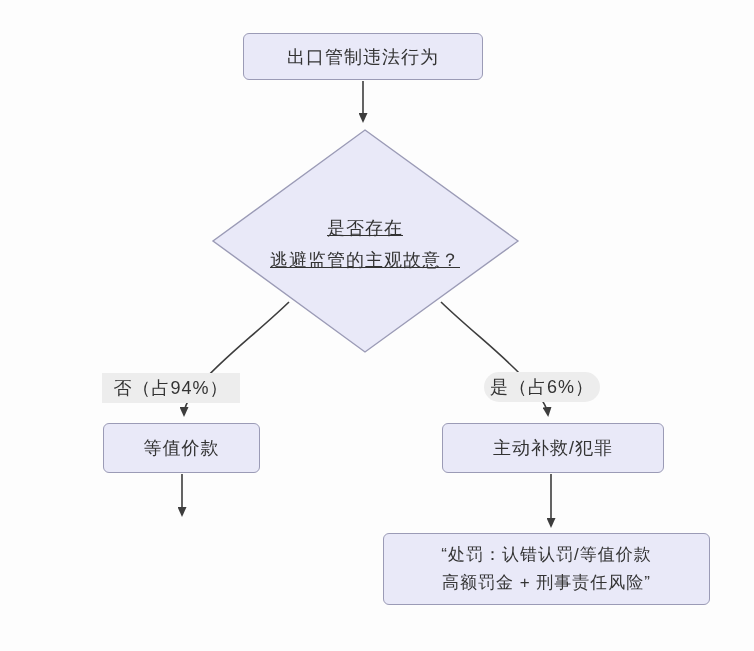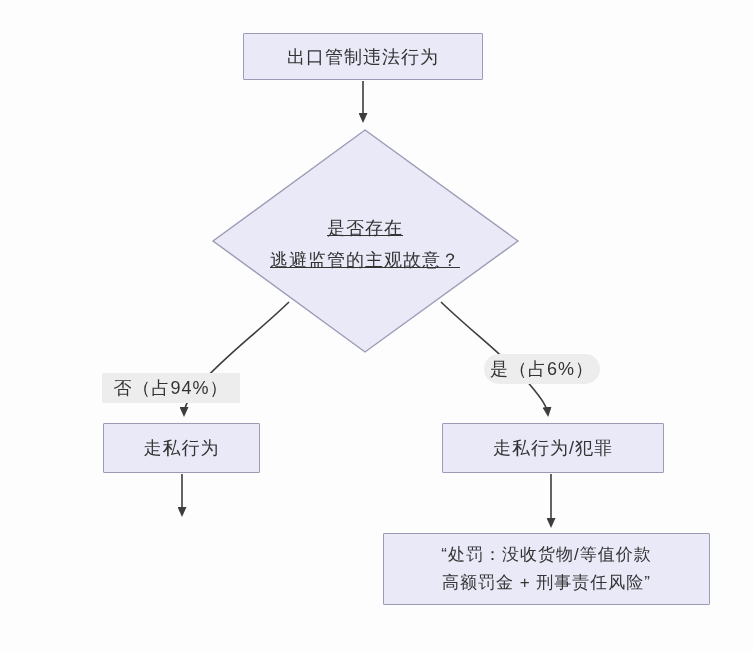--- a/index.html
+++ b/index.html
@@ -10,21 +10,21 @@
   body{font-family:"Liberation Sans","DejaVu Sans",sans-serif;background:#fff;}
   .canvas{
     position:relative;width:754px;height:651px;background:var(--bg);
     overflow:hidden;color:var(--text);
   }
   .layer{position:absolute;left:0;top:0;width:754px;height:651px;}
   svg.layer{pointer-events:none;}
   .node{
     position:absolute;box-sizing:border-box;border:1.4px solid var(--node-border);
     background:var(--node-fill);display:flex;align-items:center;justify-content:center;
-    text-align:center;font-size:18px;letter-spacing:1px;border-radius:1px;
+    text-align:center;font-size:18px;letter-spacing:1px;border-radius:6px;
   }
   .node.multiline{white-space:pre-line;font-size:17px;line-height:1.65;letter-spacing:1px;}
   .branch-label{
     position:absolute;background:var(--label-bg);display:flex;align-items:center;
     justify-content:center;font-size:18px;letter-spacing:1px;padding:9px 6px;
     box-sizing:border-box;
   }
   .diamond-text{
     position:absolute;text-align:center;white-space:pre-line;font-size:18px;
     line-height:1.8;letter-spacing:1px;text-decoration:underline;
@@ -54,23 +54,23 @@
     <path class="connector" d="M551,474 L551,526" marker-end="url(#arrow)"></path>
   </svg>
 
   <div class="node" style="left:243px;top:33px;width:240px;height:47px;">出口管制违法行为</div>
 
   <div class="diamond-text" style="left:235px;top:212px;width:260px;">是否存在
 逃避监管的主观故意？</div>
 
   <div class="branch-label" style="left:102px;top:373px;width:138px;height:30px;">否（占94%）</div>
 
-  <div class="branch-label" style="left:484px;top:354px;width:116px;height:30px;border-radius:15px;">是（占6%）</div>
+  <div class="branch-label" style="left:484px;top:372px;width:116px;height:30px;border-radius:15px;">是（占6%）</div>
 
-  <div class="node" style="left:103px;top:423px;width:157px;height:50px;">走私行为</div>
+  <div class="node" style="left:103px;top:423px;width:157px;height:50px;">等值价款</div>
 
-  <div class="node" style="left:442px;top:423px;width:222px;height:50px;">走私行为/犯罪</div>
+  <div class="node" style="left:442px;top:423px;width:222px;height:50px;">主动补救/犯罪</div>
 
 
-  <div class="node multiline" style="left:383px;top:533px;width:327px;height:72px;">“处罚：没收货物/等值价款
+  <div class="node multiline" style="left:383px;top:533px;width:327px;height:72px;">“处罚：认错认罚/等值价款
 高额罚金 + 刑事责任风险”</div>
 
 </div>
 
 </body></html>

